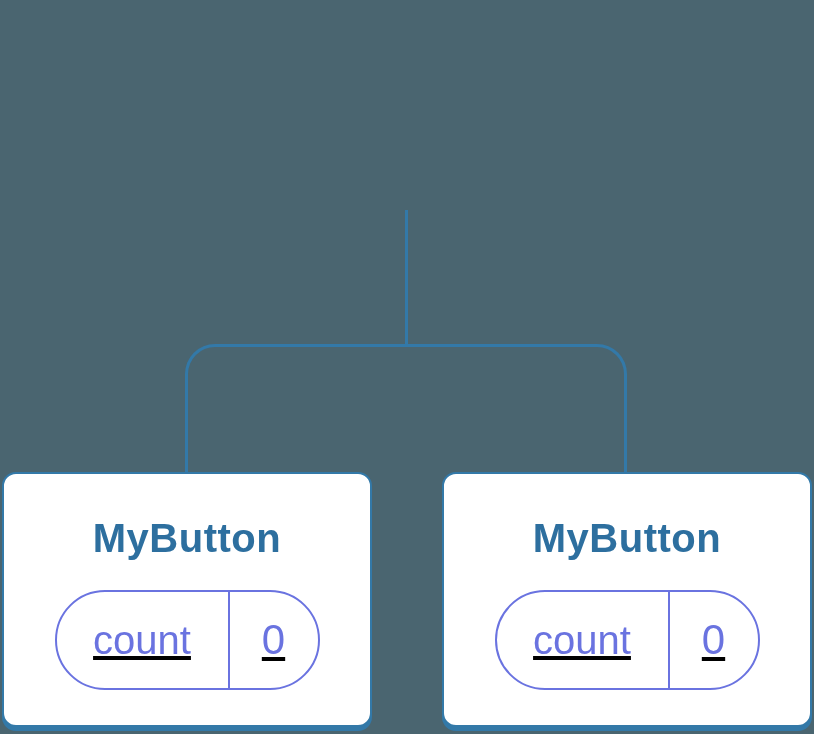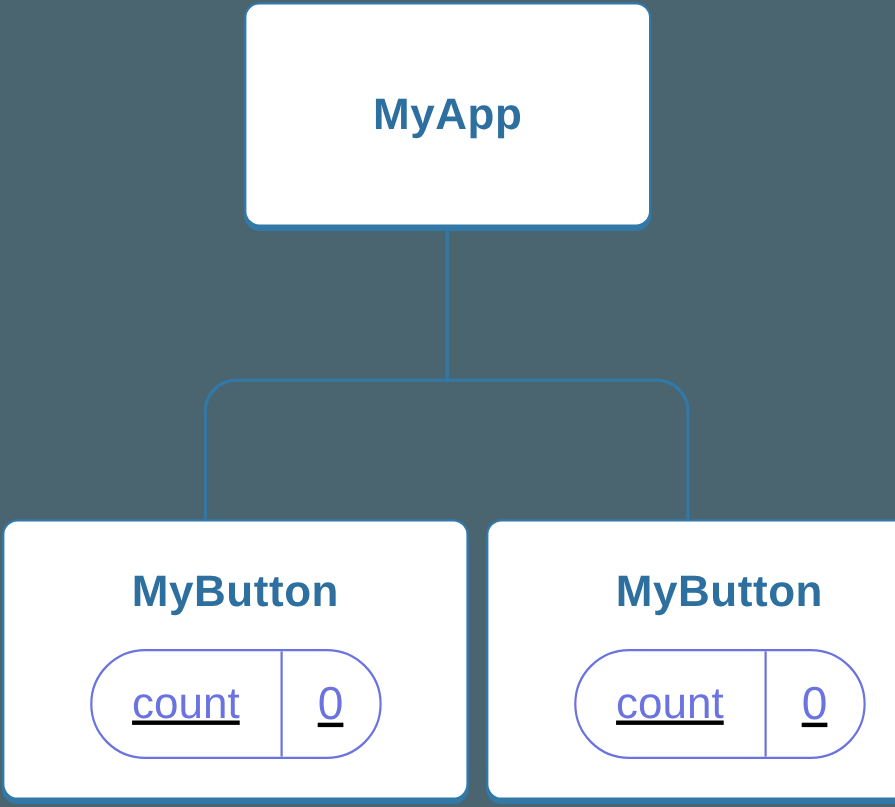--- a/index.html
+++ b/index.html
@@ -36,21 +36,21 @@
     left: 222px;
     top: 2px;
     width: 370px;
     height: 204px;
     display: flex;
     align-items: center;
     justify-content: center;
   }
   .node.child {
     top: 472px;
-    width: 424px;
+    width: 370px;
     height: 255px;
     display: flex;
     flex-direction: column;
     align-items: center;
   }
   .node.child.left  { left: 2px; }
   .node.child.right { left: 442px; }
   .node-label {
     font-size: 40px;
     font-weight: 600;
@@ -110,23 +110,20 @@
     font-size: 42px;
     color: var(--state_purple);
     line-height: 1;
   }
 </style>
 </head>
 <body>
 
 <div class="canvas">
 
-  <div class="node root">
-    <span class="node-label">MyApp</span>
-  </div>
 
   <div class="stem"></div>
   <div class="branch"></div>
 
   <div class="node child left">
     <span class="node-label">MyButton</span>
     <div class="pill">
       <span class="pill-key">count</span>
       <span class="pill-value">0</span>
     </div>

